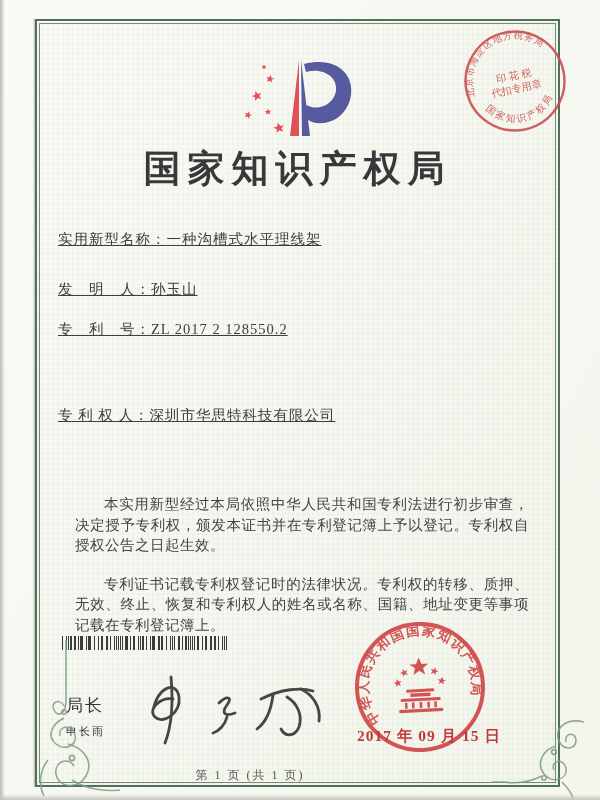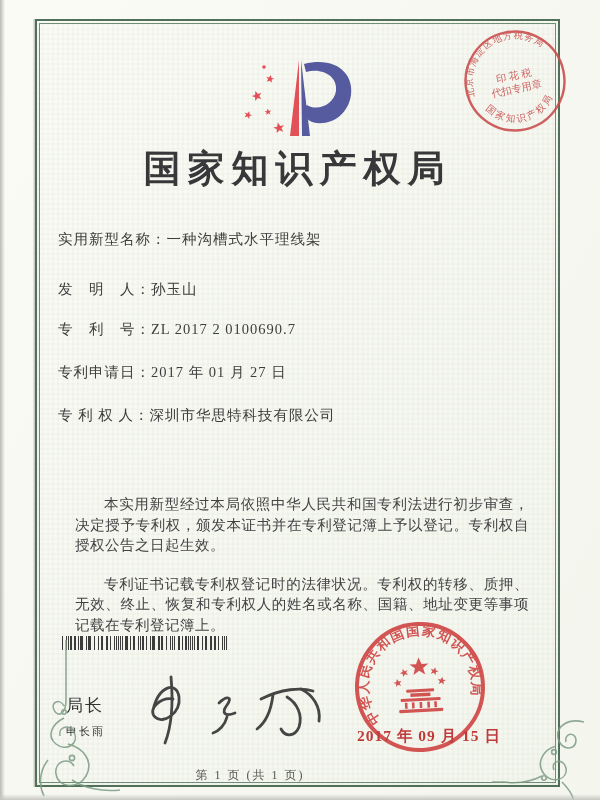--- a/index.html
+++ b/index.html
@@ -31,21 +31,21 @@
   }
   .logo{position:absolute;left:233px;top:55px;width:134px;height:88px;}
   .tax-stamp{position:absolute;left:462px;top:28px;width:106px;height:106px;opacity:.88;}
   .title{
     position:absolute;left:35px;top:144px;width:525px;
     text-align:center;font-size:37px;font-weight:bold;color:#38383a;
     letter-spacing:7px;
   }
   .field{
     position:absolute;left:58px;width:490px;
-    font-size:14.5px;color:#3d3d3d;letter-spacing:1px;white-space:nowrap;
+    font-size:14.5px;color:#3d3d3d;letter-spacing:1px;white-space:nowrap;text-decoration:underline;
   }
   .field .lbl{color:#3d3d3d;}
   .field .val{color:#3d3d3d;}
   .f0{top:230px}.f1{top:280px}.f2{top:320px}.f3{top:363px}.f4{top:406px}.f5{top:449px}
   .body-text{
     position:absolute;left:57px;top:476px;width:490px;
     font-size:14.5px;line-height:20.5px;color:#434345;
     text-align:justify;letter-spacing:.5px;
   }
   .body-text p{margin:18px;text-indent:2em;}
@@ -118,24 +118,21 @@
 
   <div class="title">国家知识产权局</div>
 
   <div class="field f0">
     <span class="lbl">实用新型名称：</span><span class="val">一种沟槽式水平理线架</span>
   </div>
   <div class="field f1">
     <span class="lbl">发　明　人：</span><span class="val">孙玉山</span>
   </div>
   <div class="field f2">
-    <span class="lbl">专　利　号：</span><span class="val">ZL 2017 2 0100690.7</span>
-  </div>
-  <div class="field f3">
-    <span class="lbl">专利申请日：</span><span class="val">2017 年 01 月 27 日</span>
+    <span class="lbl">专　利　号：</span><span class="val">ZL 2017 2 128550.2</span>
   </div>
   <div class="field f4">
     <span class="lbl">专 利 权 人：</span><span class="val">深圳市华思特科技有限公司</span>
   </div>
 
   <div class="body-text">
     <p>本实用新型经过本局依照中华人民共和国专利法进行初步审查，决定授予专利权，颁发本证书并在专利登记簿上予以登记。专利权自授权公告之日起生效。</p>
     <p>专利证书记载专利权登记时的法律状况。专利权的转移、质押、无效、终止、恢复和专利权人的姓名或名称、国籍、地址变更等事项记载在专利登记簿上。</p>
   </div>
 

